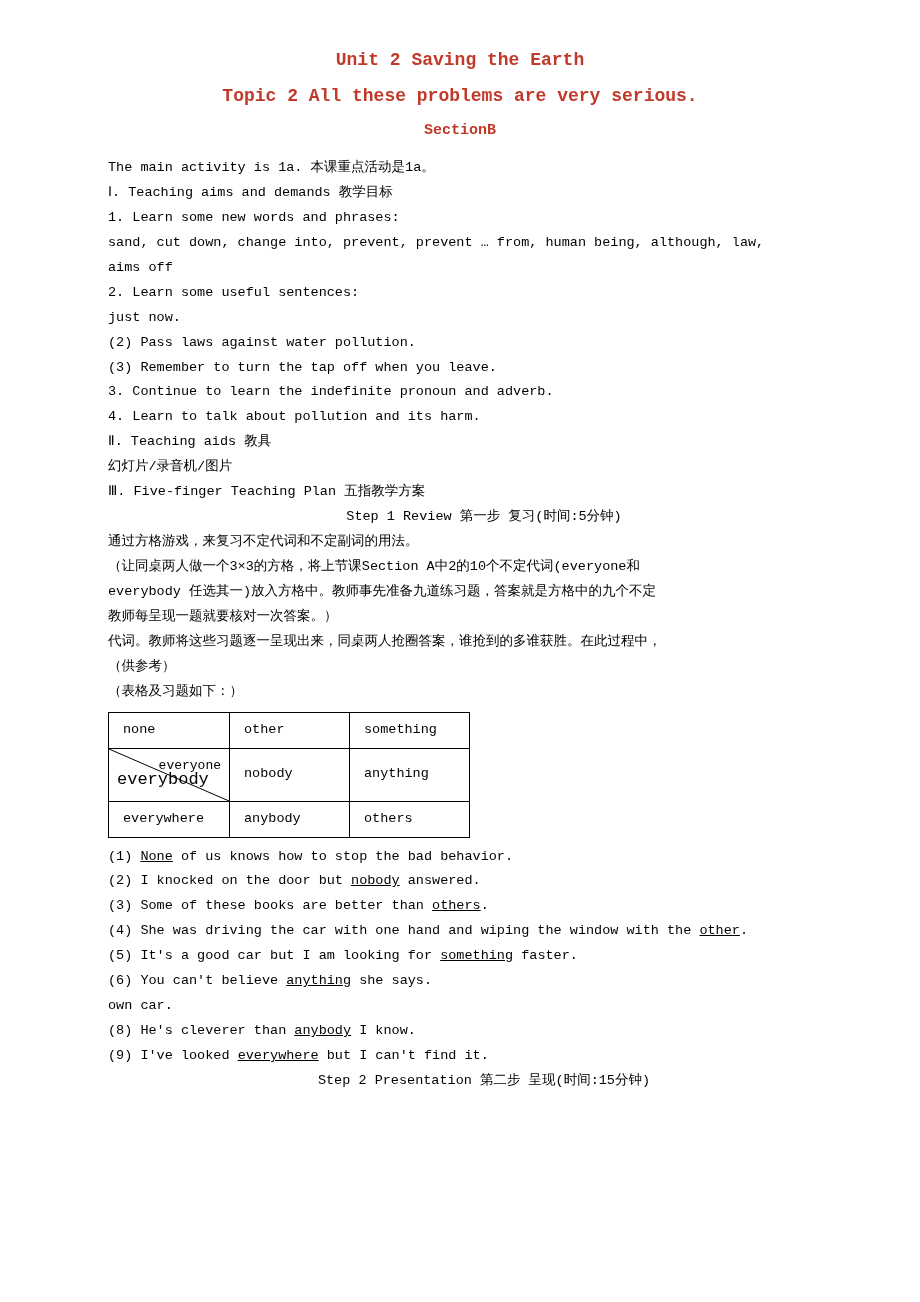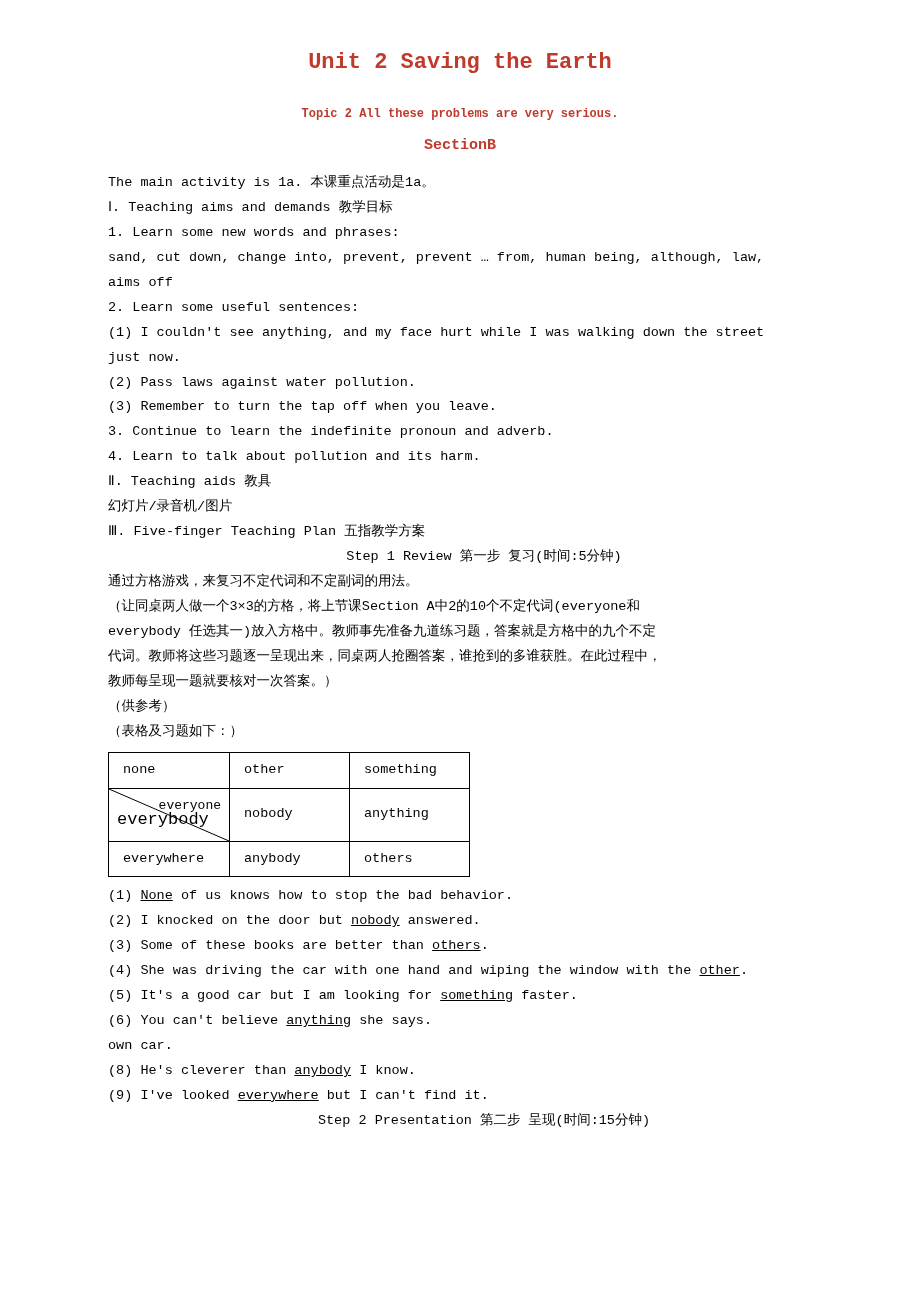--- a/index.html
+++ b/index.html
@@ -12,29 +12,29 @@
       font-family: 'Courier New', Courier, monospace;
       font-size: 14px;
       color: #000;
       width: 920px;
       min-height: 1302px;
       padding: 50px 60px 50px 60px;
     }
     .page-title {
       text-align: center;
       color: #c0392b;
-      font-size: 22px;
+      font-size: 18px;
       font-weight: bold;
-      margin-bottom: 32px;
+      margin-bottom: 16px;
       font-family: 'Courier New', Courier, monospace;
     }
     .topic-title {
       text-align: center;
       color: #c0392b;
-      font-size: 12px;
+      font-size: 18px;
       font-weight: bold;
       margin-bottom: 16px;
       font-family: 'Courier New', Courier, monospace;
     }
     .section-title {
       text-align: center;
       color: #c0392b;
       font-size: 15px;
       font-weight: bold;
       margin-bottom: 18px;
@@ -103,35 +103,34 @@
 <div class="topic-title">Topic 2  All these problems are very serious.</div>
 <div class="section-title">SectionB</div>
 
 <div class="body-text">
   <p>The main activity is 1a. 本课重点活动是1a。</p>
   <p>Ⅰ. Teaching aims and demands 教学目标</p>
   <p>1. Learn some new words and phrases:</p>
   <p>sand, cut down, change into, prevent, prevent … from, human being, although, law,</p>
   <p>aims off</p>
   <p>2. Learn some useful sentences:</p>
-  <p>  (1) I couldn't see anything, and my face hurt while I was walking down the street</p>
   <p>just now.</p>
   <p>    (2) Pass laws against water pollution.</p>
   <p>    (3) Remember to turn the tap off when you leave.</p>
   <p>3. Continue to learn the indefinite pronoun and adverb.</p>
   <p>4. Learn to talk about pollution and its harm.</p>
   <p>Ⅱ. Teaching aids 教具</p>
   <p>幻灯片/录音机/图片</p>
   <p>Ⅲ. Five-finger Teaching Plan 五指教学方案</p>
   <p class="centered-text">Step 1  Review 第一步  复习(时间:5分钟)</p>
   <p>通过方格游戏，来复习不定代词和不定副词的用法。</p>
   <p>（让同桌两人做一个3×3的方格，将上节课Section A中2的10个不定代词(everyone和</p>
   <p>everybody 任选其一)放入方格中。教师事先准备九道练习题，答案就是方格中的九个不定</p>
+  <p>教师每呈现一题就要核对一次答案。）</p>
   <p>代词。教师将这些习题逐一呈现出来，同桌两人抢圈答案，谁抢到的多谁获胜。在此过程中，</p>
-  <p>教师每呈现一题就要核对一次答案。）</p>
   <p>（供参考）</p>
   <p>（表格及习题如下：）</p>
 
   <table>
     <tbody>
         <tr>
       <td>none</td>
       <td>other</td>
       <td>something</td>
     </tr>

